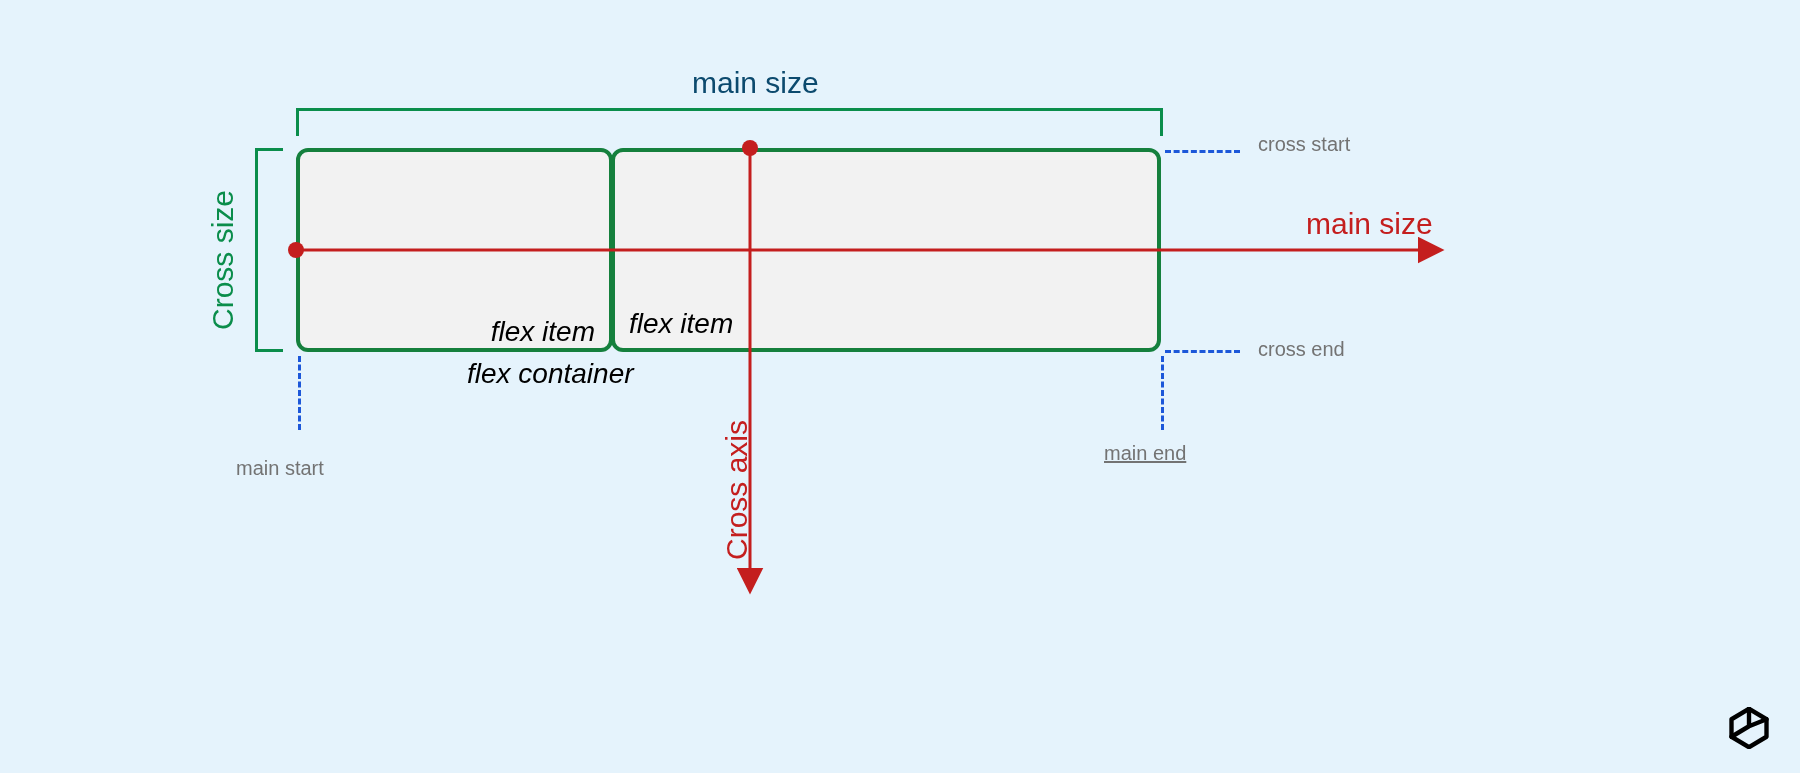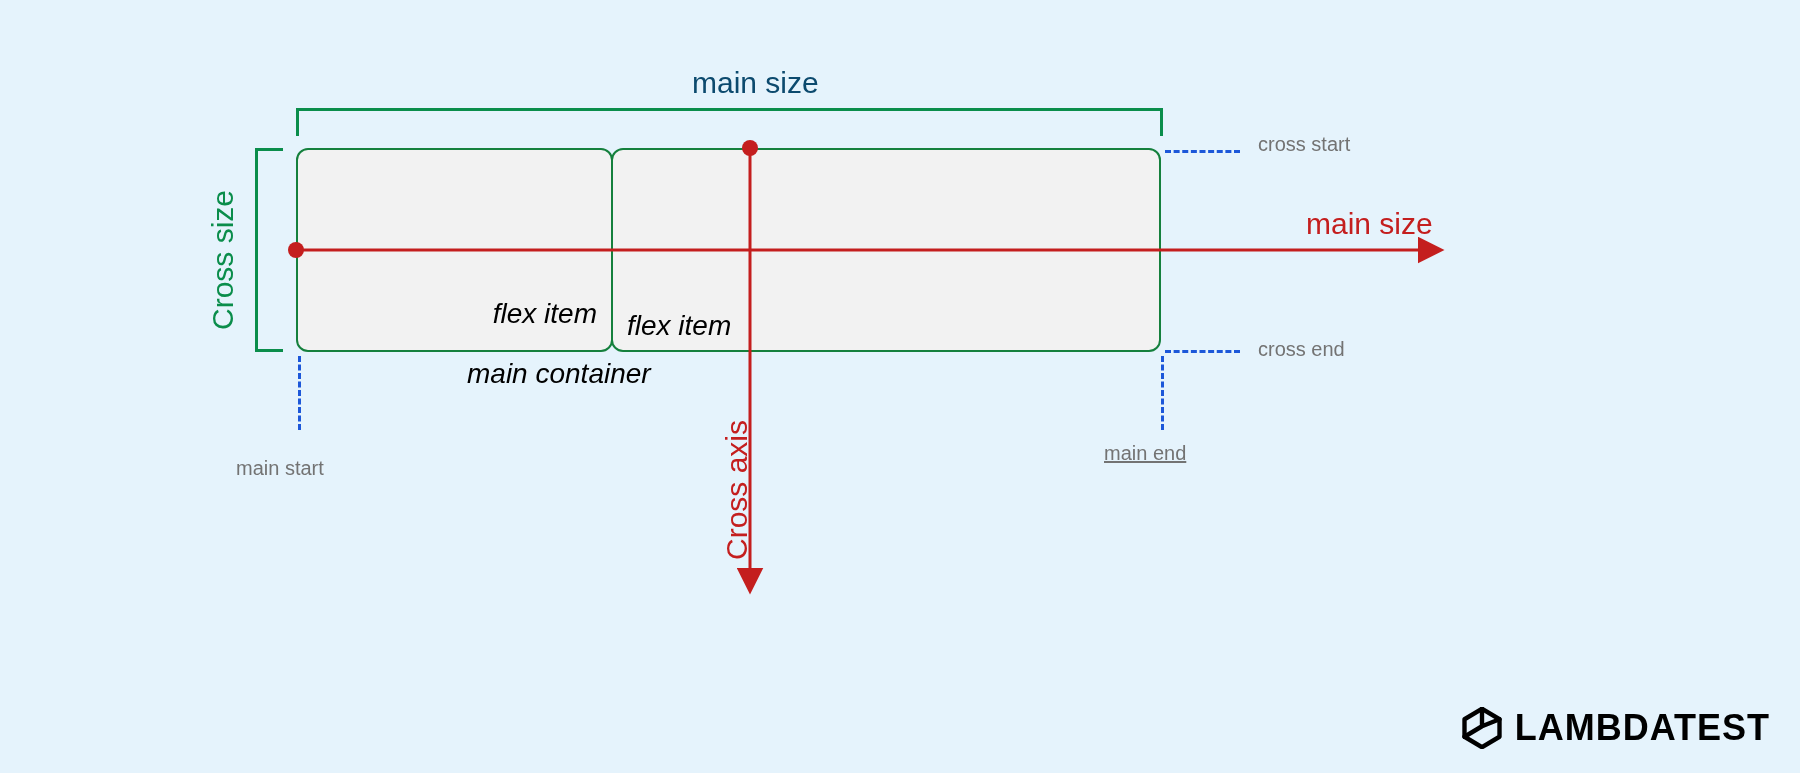--- a/index.html
+++ b/index.html
@@ -17,28 +17,28 @@
   
   .flex-container {
     position: absolute;
     left: 296px;
     top: 148px;
     width: 867px;
     height: 204px;
     display: flex;
   }
   .flex-item {
-    border: 2px solid #15803d;
+    border: 4px solid #15803d;
     border-radius: 12px;
     background: #f2f2f2;
     position: relative;
     display: flex;
     align-items: flex-end;
     justify-content: flex-end;
-    padding: 20px 14px;
+    padding: 0 14px;
     font-style: italic;
     font-size: 28px;
     color: #000;
   }
   .flex-item.left { width: 317px; }
   .flex-item.right { width: 550px; margin-left: -2px; }
   .flex-item.right .label { position: absolute; left: 14px; bottom: 8px; }
   .flex-container-label {
     position: absolute;
     left: 467px;
@@ -141,21 +141,21 @@
   <div class="cross-size-label">Cross size</div>
 
   <div class="flex-container">
     <div class="flex-item left">
       <span>flex item</span>
     </div>
     <div class="flex-item right">
       <span class="label">flex item</span>
     </div>
   </div>
-  <div class="flex-container-label">main container</div>
+  <div class="flex-container-label">flex container</div>
 
   <div class="dash h" style="left:1165px; top:150px; width:75px;"></div>
   <div class="blue-label" style="left:1258px; top:133px;">cross start</div>
 
   <div class="dash h" style="left:1165px; top:350px; width:75px;"></div>
   <div class="blue-label" style="left:1258px; top:338px;">cross end</div>
 
   <div class="dash v" style="left:298px; top:356px; height:74px;"></div>
   <div class="blue-label" style="left:236px; top:442px;margin-top:15px;">main start</div>
 
@@ -177,16 +177,15 @@
 
     <line x1="750" y1="148" x2="750" y2="590" stroke="#c41e1e" stroke-width="3" marker-end="url(#arrowred)"></line>
     <circle cx="750" cy="148" r="8" fill="#c41e1e"></circle>
   </svg>
 
   <div class="logo">
     <svg width="42" height="42" viewBox="0 0 48 48">
       <path d="M24 2 L44 14 L44 34 L24 46 L4 34 L4 14 Z" fill="none" stroke="#000" stroke-width="5" stroke-linejoin="round"></path>
       <path d="M24 2 L24 22 L44 14 M24 22 L4 34" fill="none" stroke="#000" stroke-width="5" stroke-linejoin="round" stroke-linecap="round"></path>
     </svg>
-    <span>LAMBDATEST</span>
   </div>
 
 </div>
 
 </body></html>

